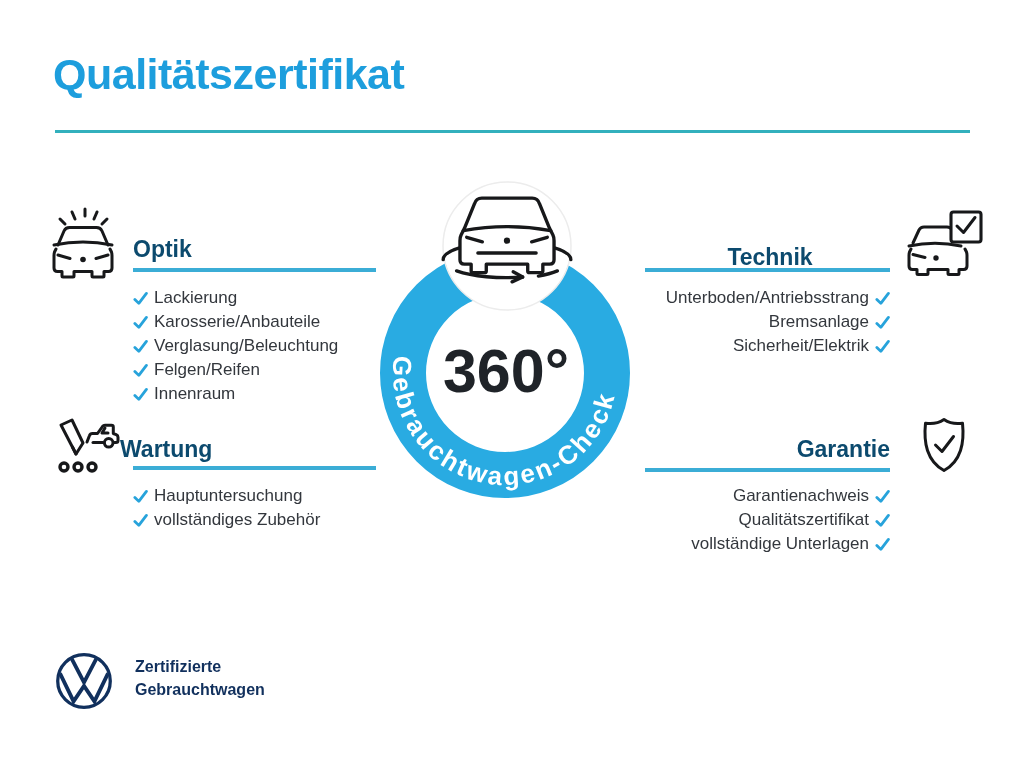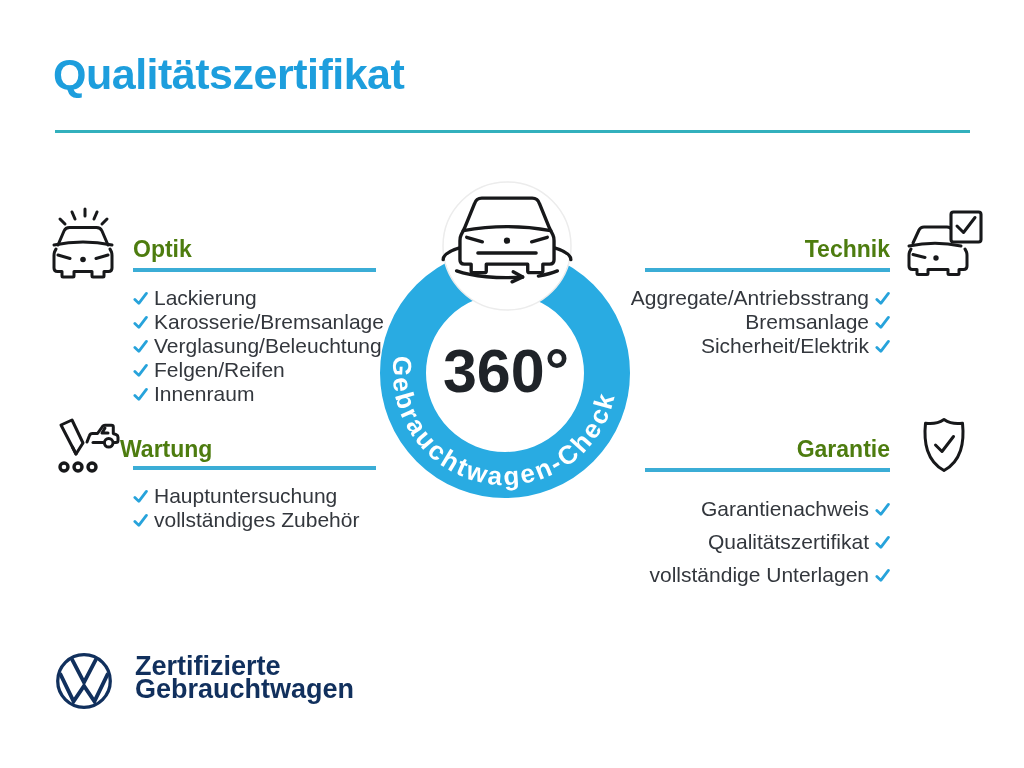--- a/index.html
+++ b/index.html
@@ -5,33 +5,33 @@
   html,body{margin:0;padding:0;background:#ffffff;}
   #stage{
     position:relative;width:1024px;height:768px;background:#ffffff;overflow:hidden;
     font-family:"Liberation Sans","DejaVu Sans",sans-serif;color:#2e3237;padding-left:40px;
   }
   .abs{position:absolute;}
   
   #page-title{left:53px;top:50px;font-size:43px;font-weight:bold;color:#1d9edd;letter-spacing:-0.5px;}
   #top-rule{left:55px;top:130px;width:915px;height:3px;background:#32b0bd;}
   
-  .sec-header{font-size:23px;font-weight:bold;color:#4d7c0f;}
+  .sec-header{font-size:23px;font-weight:bold;color:#0c4a6e;}
   .sec-underline{height:4px;background:#3badd6;}
   
   .rows{display:flex;flex-direction:column;}
-  .row{height:24px;display:flex;align-items:center;font-size:21px;color:#33373d;}
+  .row{height:24px;display:flex;align-items:center;font-size:17px;color:#33373d;}
   .row .gap{width:6px;}
   .row.indent-first .txt{margin-left:16px;}
   .rows.right .row{justify-content:flex-end;}
   .check-icon{width:15px;height:15px;flex:0 0 auto;display:block;}
   
   #ring-svg{left:355px;top:180px;}
   
-  #footer-text{left:135px;top:655px;font-size:27px;font-weight:bold;color:#11305d;line-height:23px;}
+  #footer-text{left:135px;top:655px;font-size:16px;font-weight:bold;color:#11305d;line-height:23px;}
   .icon-line{stroke:#17181a;fill:none;stroke-width:3;stroke-linecap:round;stroke-linejoin:round;}
 </style>
 </head>
 <body>
 
 <div id="stage">
 
   <div class="abs" id="page-title">Qualitätszertifikat</div>
   <div class="abs" id="top-rule"></div>
 
@@ -58,21 +58,21 @@
           <path d="M2 9 L6.2 13.2 L14.3 2.6" stroke="#27a3db" stroke-width="3" fill="none" stroke-linecap="round" stroke-linejoin="round"></path>
         </svg>
       <span class="gap"></span>
         <span class="txt">Lackierung</span>
       </div>
     <div class="row">
       <svg class="check-icon" viewBox="0 0 16 16">
           <path d="M2 9 L6.2 13.2 L14.3 2.6" stroke="#27a3db" stroke-width="3" fill="none" stroke-linecap="round" stroke-linejoin="round"></path>
         </svg>
       <span class="gap"></span>
-        <span class="txt">Karosserie/Bremsanlage</span>
+        <span class="txt">Karosserie/Anbauteile</span>
       </div>
     <div class="row">
       <svg class="check-icon" viewBox="0 0 16 16">
           <path d="M2 9 L6.2 13.2 L14.3 2.6" stroke="#27a3db" stroke-width="3" fill="none" stroke-linecap="round" stroke-linejoin="round"></path>
         </svg>
       <span class="gap"></span>
         <span class="txt">Verglasung/Beleuchtung</span>
       </div>
     <div class="row">
       <svg class="check-icon" viewBox="0 0 16 16">
@@ -94,25 +94,25 @@
     <g class="icon-line" stroke-width="3.1">
       <path d="M 10 38 L 16 25 Q 17.5 22 21 22 L 44 22 Q 47.5 22 49 25 L 53 34"></path>
       <path d="M 6 41 Q 32 35.5 58 41"></path>
       <path d="M 8 44 L 6.5 47 Q 6 48.5 6 50.5 L 6 61 Q 6 64.5 9.5 64.5 L 14 64.5 L 14 68.6 Q 14 69.6 15 69.6 L 24 69.6 Q 25 69.6 25 68.6 L 25 64.5 L 45 64.5 L 45 68.6 Q 45 69.6 46 69.6 L 55 69.6 Q 56 69.6 56 68.6 L 56 64.5 L 60.5 64.5 Q 64 64.5 64 61 L 64 50.5 Q 64 48.5 63.5 47 L 62 44"></path>
       <path d="M 10 49.5 L 22 52.5"></path>
     </g>
     <circle cx="33" cy="53" r="2.7" fill="#17181a"></circle>
     <rect x="48" y="7" width="30" height="30" rx="2.5" fill="#ffffff" stroke="#17181a" stroke-width="3.1"></rect>
     <path d="M 54 21 L 60.5 27.5 L 72 12.5" class="icon-line" stroke-width="3.1"></path>
   </svg>
-  <div class="abs sec-header" style="left:650px;top:236px;width:240px;text-align:right;">Technik</div>
+  <div class="abs sec-header" style="left:650px;top:244px;width:240px;text-align:center;">Technik</div>
   <div class="abs sec-underline" style="left:645px;top:268px;width:245px;"></div>
   <div class="abs rows right" style="left:560px;top:286px;width:330px;">
     <div class="row">
-      <span class="txt">Aggregate/Antriebsstrang</span>
+      <span class="txt">Unterboden/Antriebsstrang</span>
         <span class="gap"></span>
       <svg class="check-icon" viewBox="0 0 16 16">
           <path d="M2 9 L6.2 13.2 L14.3 2.6" stroke="#27a3db" stroke-width="3" fill="none" stroke-linecap="round" stroke-linejoin="round"></path>
         </svg>
       </div>
     <div class="row">
       <span class="txt">Bremsanlage</span>
         <span class="gap"></span>
       <svg class="check-icon" viewBox="0 0 16 16">
           <path d="M2 9 L6.2 13.2 L14.3 2.6" stroke="#27a3db" stroke-width="3" fill="none" stroke-linecap="round" stroke-linejoin="round"></path>
@@ -158,21 +158,21 @@
         <span class="txt">vollständiges Zubehör</span>
       </div>
   </div>
 
   <svg class="abs" style="left:918px;top:416px;" width="52" height="60" viewBox="0 0 52 60">
     <path d="M 26 3.5 C 21 6.8 13.5 8.2 7.5 7.2 C 6.5 17 7 27 9.5 34.5 C 12.5 43.5 18.5 50.5 26 54.5 C 33.5 50.5 39.5 43.5 42.5 34.5 C 45 27 45.5 17 44.5 7.2 C 38.5 8.2 31 6.8 26 3.5 Z" class="icon-line" stroke-width="3.4"></path>
     <path d="M 17.5 29 L 24 35.5 L 35.5 20.5" class="icon-line" stroke-width="3.8"></path>
   </svg>
   <div class="abs sec-header" style="left:650px;top:436px;width:240px;text-align:right;">Garantie</div>
   <div class="abs sec-underline" style="left:645px;top:468px;width:245px;"></div>
-  <div class="abs rows right" style="left:560px;top:497px;width:330px;gap:9px;">
+  <div class="abs rows right" style="left:560px;top:484px;width:330px;">
     <div class="row">
       <span class="txt">Garantienachweis</span>
         <span class="gap"></span>
       <svg class="check-icon" viewBox="0 0 16 16">
           <path d="M2 9 L6.2 13.2 L14.3 2.6" stroke="#27a3db" stroke-width="3" fill="none" stroke-linecap="round" stroke-linejoin="round"></path>
         </svg>
       </div>
     <div class="row">
       <span class="txt">Qualitätszertifikat</span>
         <span class="gap"></span>

